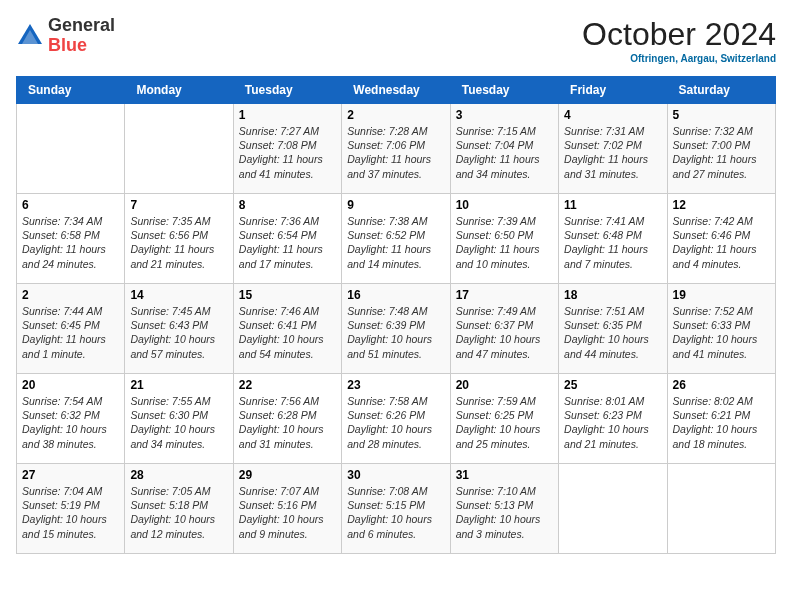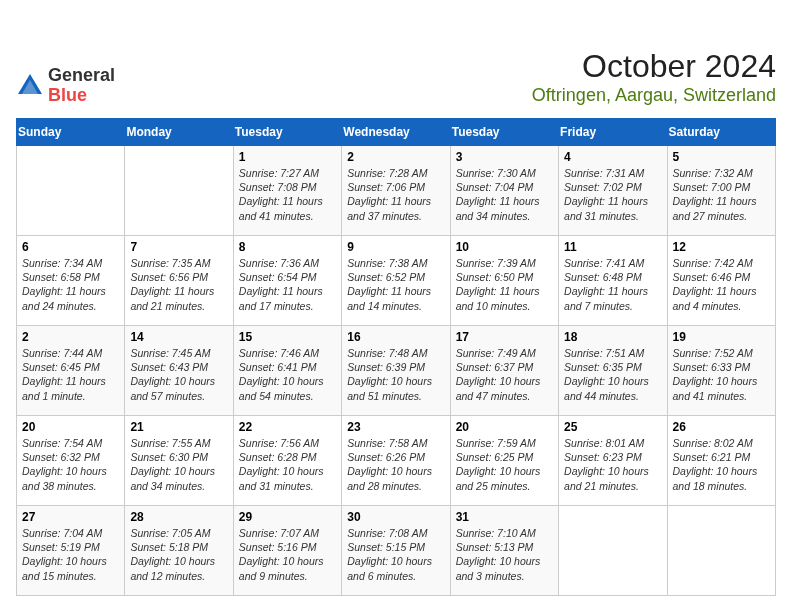--- a/index.html
+++ b/index.html
@@ -6,23 +6,22 @@
     body {
       font-family: Arial, sans-serif;
       background: #fff;
       width: 792px;
       min-height: 612px;
       padding: 16px;
     }
     .header {
       display: flex;
       justify-content: space-between;
-      align-items: flex-end;
+      align-items: flex-start;
       margin-bottom: 12px;
-      margin-top: 32px;
     }
     .logo {
       display: flex;
       align-items: center;
       gap: 4px;
     }
     .logo-text {
       font-size: 18px;
       font-weight: bold;
       line-height: 1.1;
@@ -35,33 +34,34 @@
     }
     .title-block {
       text-align: right;
     }
     .month-title {
       font-size: 32px;
       font-weight: normal;
       color: #222;
     }
     .location {
-      font-size: 18px;
-      color: #4d7c0f;
+      font-size: 10px;
+      color: #0369a1;
+      font-weight: bold;
     }
     table {
       width: 100%;
       border-collapse: collapse;
       font-size: 11px;
     }
     thead tr th {
       background-color: #1565c0;
       color: #fff;
       text-align: left;
-      padding: 6px 1px;
+      padding: 6px 11px;
       font-size: 12px;
       font-weight: bold;
       border: 1px solid #1565c0;
     }
     tbody tr td {
       border: 1px solid #ccc;
       vertical-align: top;
       padding: 4px 5px;
       width: 14.28%;
       min-height: 80px;
@@ -130,21 +130,21 @@
 Daylight: 11 hours and 41 minutes.</div>
         </td>
         <td>
           <span class="day-num">2</span>
           <div class="day-content">Sunrise: 7:28 AM
 Sunset: 7:06 PM
 Daylight: 11 hours and 37 minutes.</div>
         </td>
         <td>
           <span class="day-num">3</span>
-          <div class="day-content">Sunrise: 7:30 AM
+          <div class="day-content">Sunrise: 7:15 AM
 Sunset: 7:04 PM
 Daylight: 11 hours and 34 minutes.</div>
         </td>
         <td>
           <span class="day-num">4</span>
           <div class="day-content">Sunrise: 7:31 AM
 Sunset: 7:02 PM
 Daylight: 11 hours and 31 minutes.</div>
         </td>
         <td>

